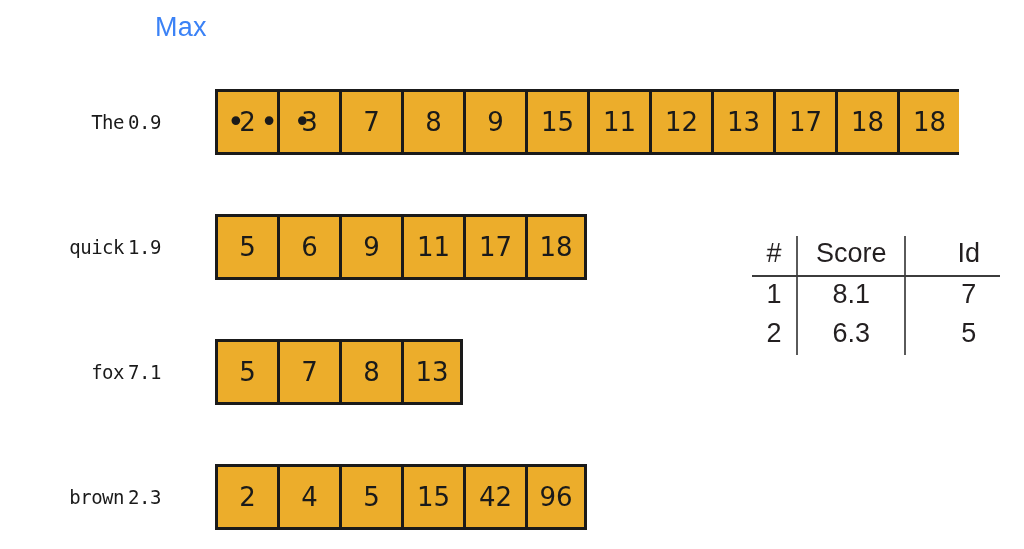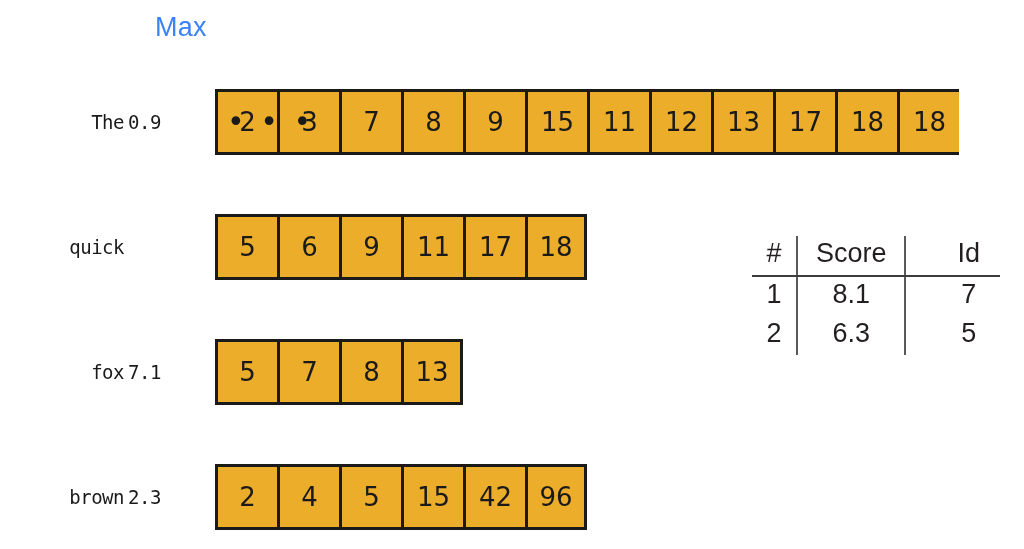--- a/index.html
+++ b/index.html
@@ -147,20 +147,21 @@
         <div class="cell">12</div>
         <div class="cell">13</div>
         <div class="cell">17</div>
         <div class="cell">18</div>
         <div class="cell">18</div>
         <div class="ellipsis">• • •</div>
       </div>
     </div>
     <div class="posting-row" style="top: 214px;">
       <div class="row-label">quick</div>
+      <div class="row-score">1.9</div>
       <div class="cells">
         <div class="cell">5</div>
         <div class="cell">6</div>
         <div class="cell">9</div>
         <div class="cell">11</div>
         <div class="cell">17</div>
         <div class="cell">18</div>
       </div>
     </div>
     <div class="posting-row" style="top: 339px;">

